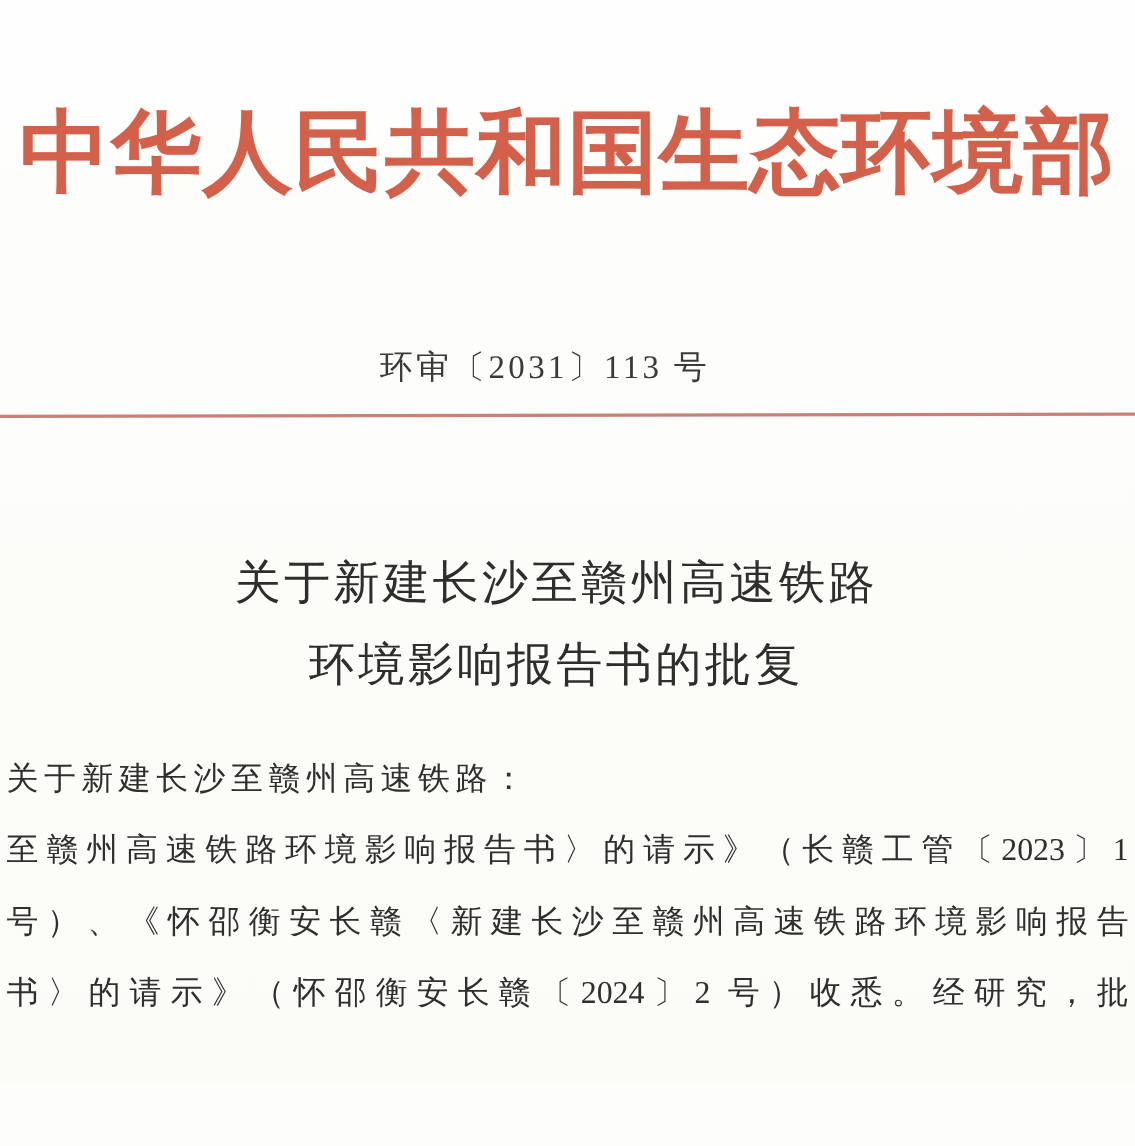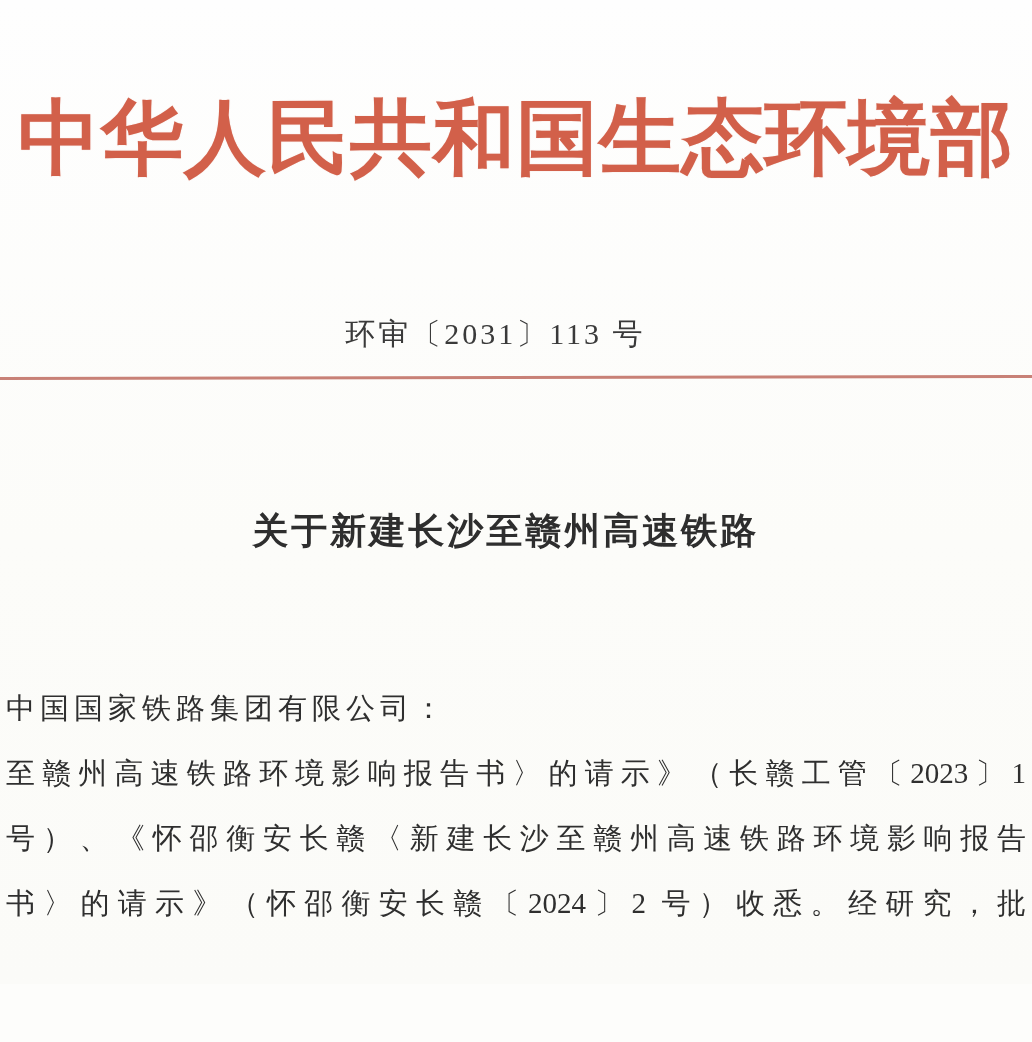--- a/index.html
+++ b/index.html
@@ -48,22 +48,22 @@
     background: #c6along;
     background: #c88177;
     transform: rotate(-0.12deg);
   }
   .doc-title {
     position: absolute;
     top: 494px;
     left: 0;
     width: 98%;
     text-align: center;
-    font-weight: bold;
-    font-size: 36px;
+    font-weight: normal;
+    font-size: 42px;
     color: #2e2e2e;
     letter-spacing: 3px;
   }
   .doc-title .title-line {
     line-height: 74px;
   }
   .doc-body {
     position: absolute;
     top: 676px;
     left: 6px;
@@ -95,22 +95,23 @@
 <div class="page">
 
   <div class="masthead">中华人民共和国生态环境部</div>
 
   <div class="doc-number">环审〔2031〕113 号</div>
 
   <div class="red-divider"></div>
 
   <div class="doc-title">
     <div class="title-line">关于新建长沙至赣州高速铁路</div>
+    <div class="title-line">环境影响报告书的批复</div>
   </div>
 
   <div class="doc-body">
-    <div class="salutation">中国国家铁路集团有限公司：</div>
+    <div class="salutation">关于新建长沙至赣州高速铁路：</div>
     <div class="body-line">至赣州高速铁路环境影响报告书〉的请示》（长赣工管〔2023〕1</div>
     <div class="body-line">号）、《怀邵衡安长赣〈新建长沙至赣州高速铁路环境影响报告</div>
     <div class="body-line">书〉的请示》（怀邵衡安长赣〔2024〕2 号）收悉。经研究，批</div>
   </div>
 
 </div>
 
 </body></html>

